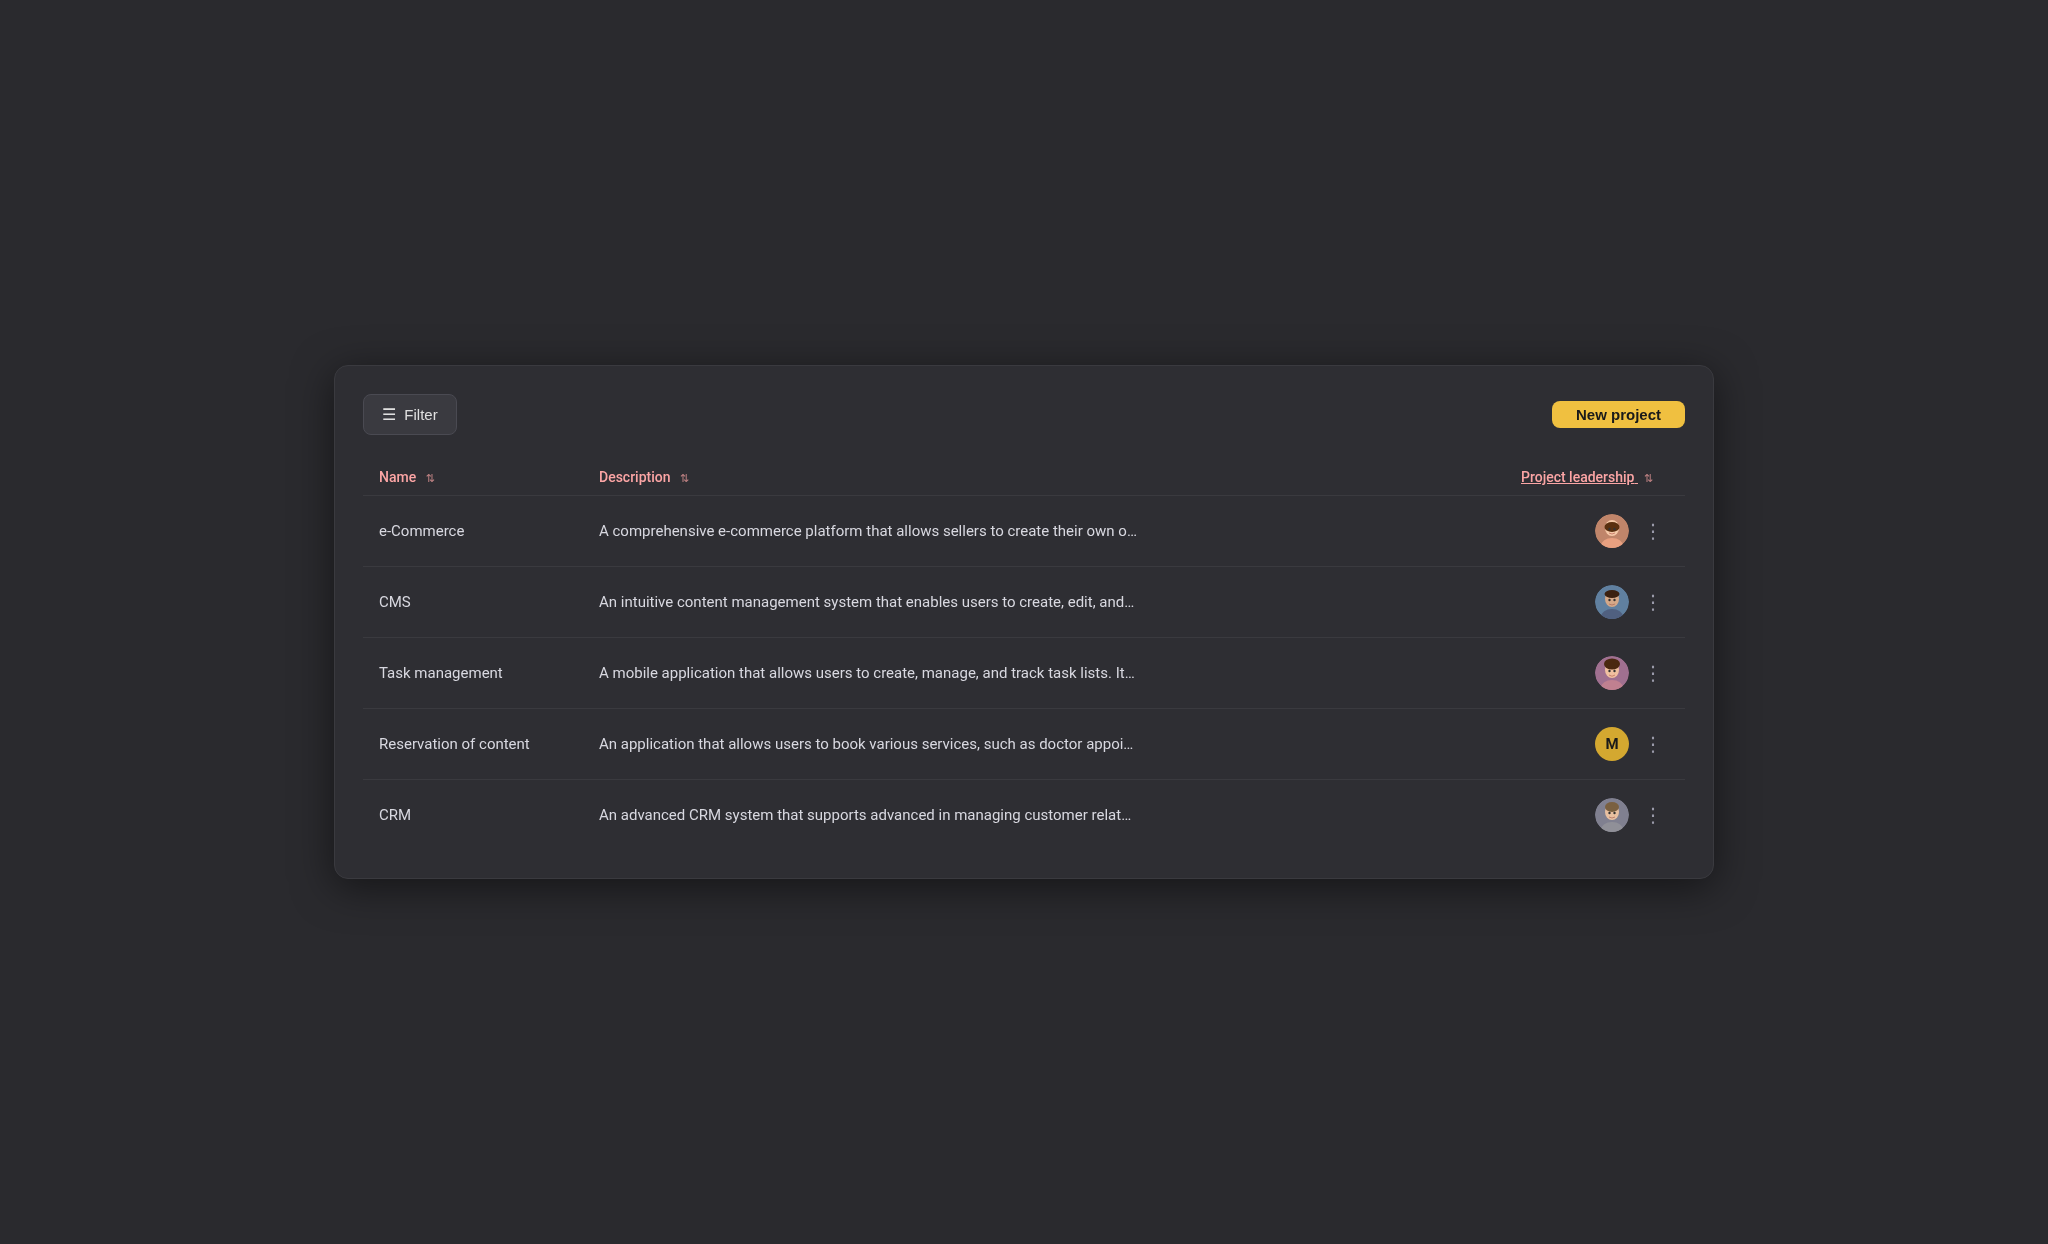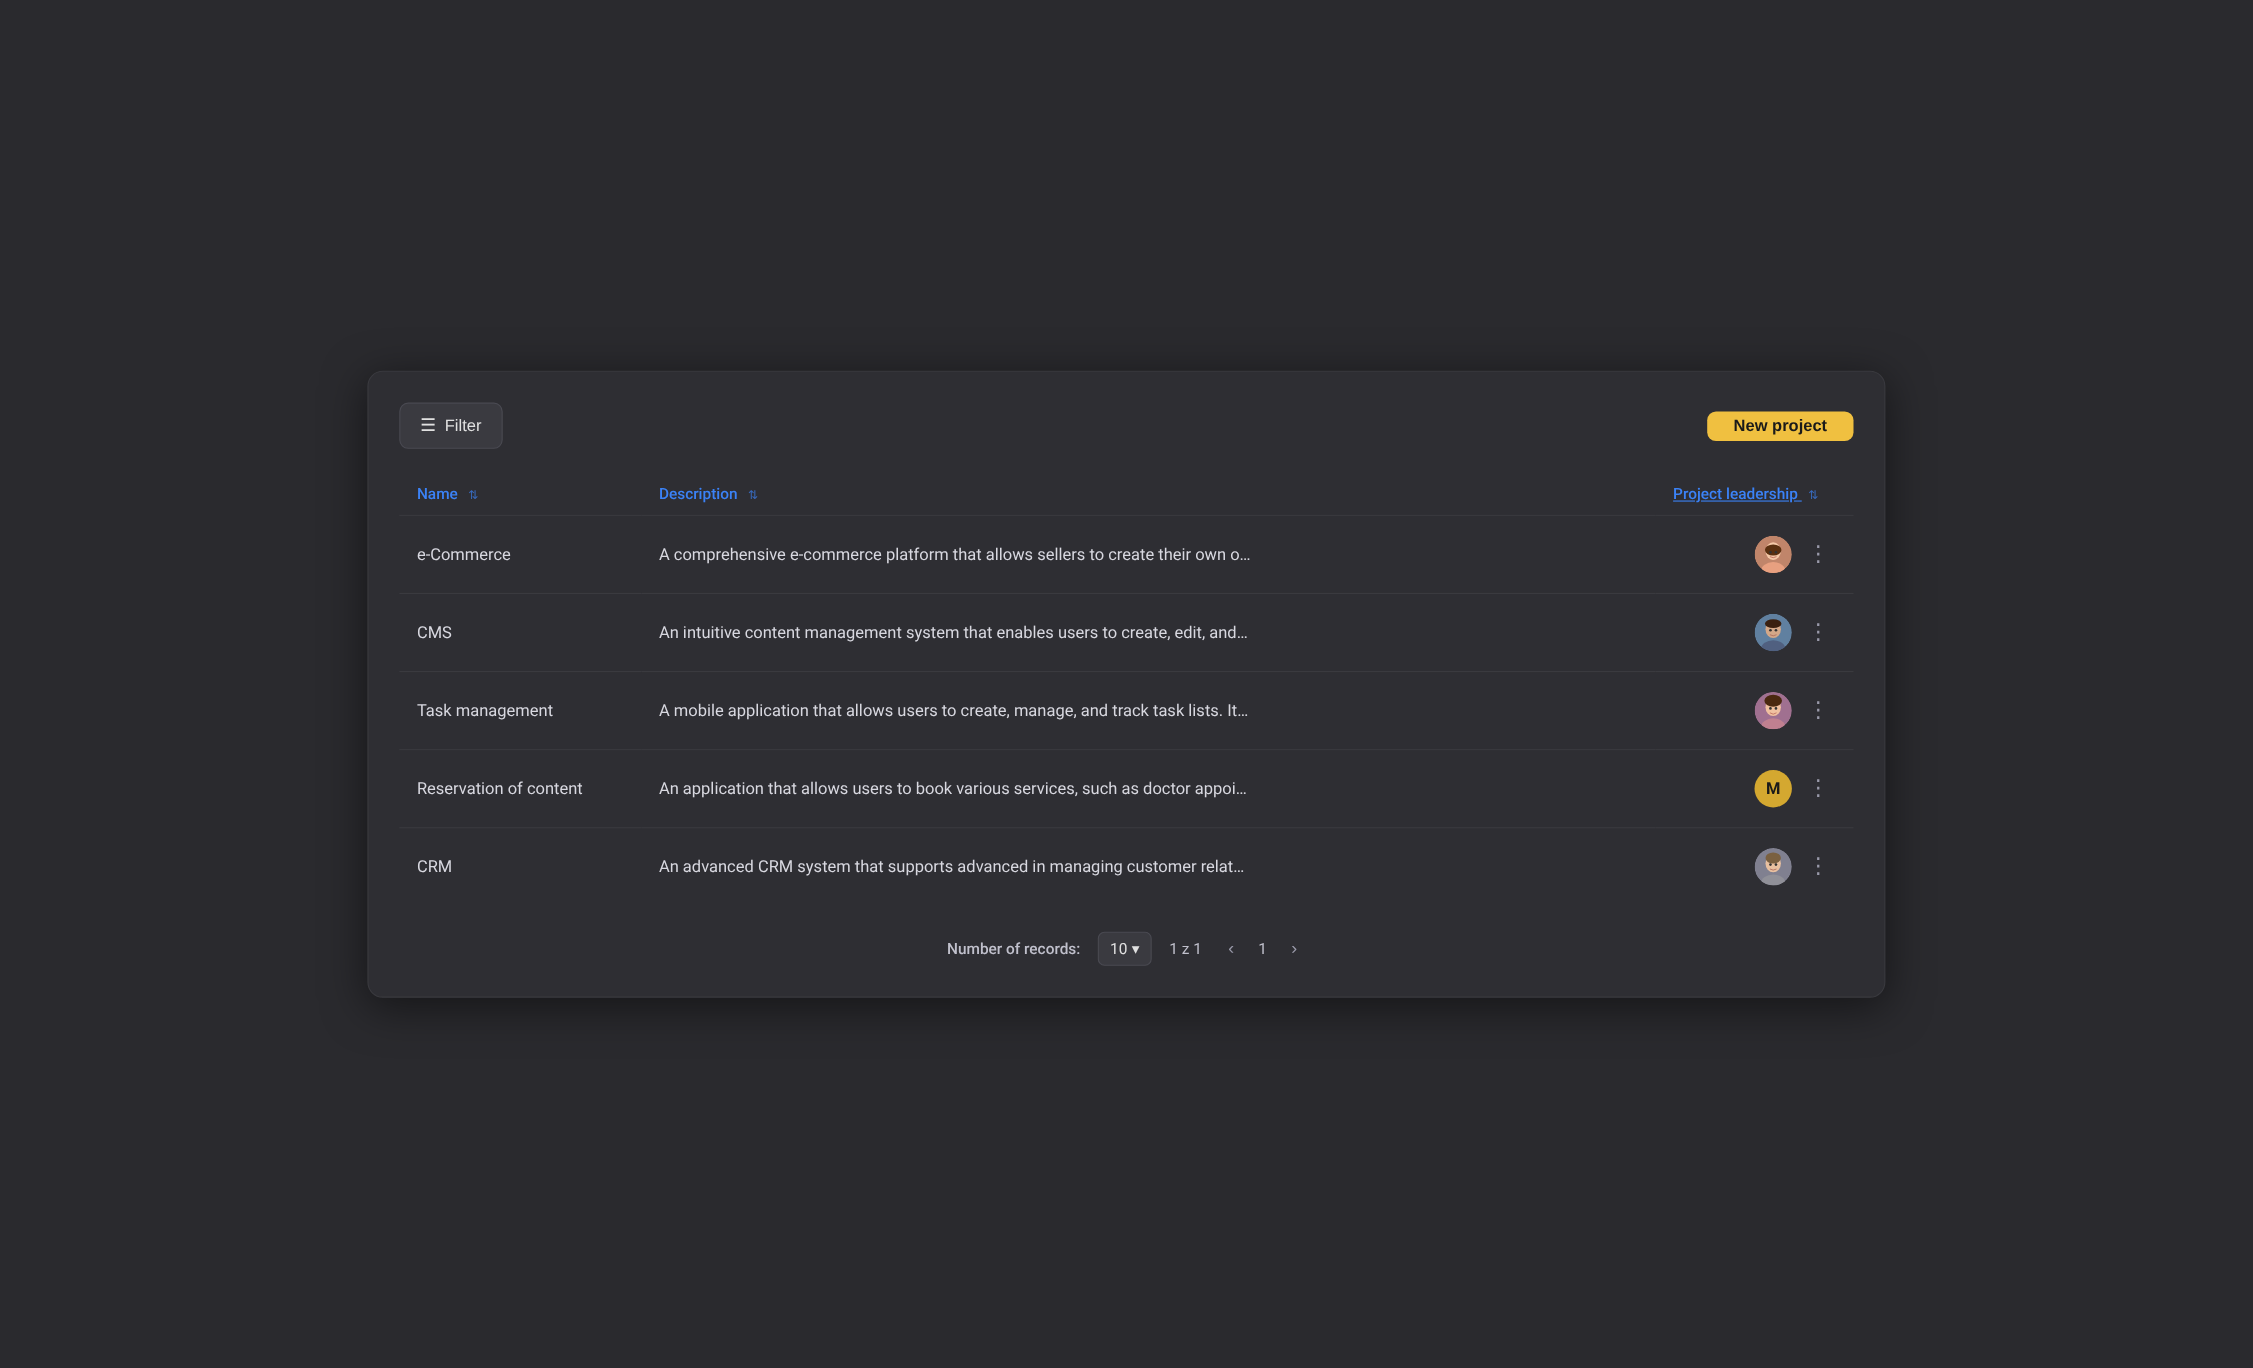--- a/index.html
+++ b/index.html
@@ -65,21 +65,21 @@
     .table {
       width: 100%;
       border-collapse: collapse;
     }
 
     .table thead tr {
       border-bottom: 1px solid #3a3a3f;
     }
 
     .table th {
-      color: #3b82f6;
+      color: #fca5a5;
       font-size: 14px;
       font-weight: 500;
       padding: 10px 16px;
       text-align: left;
       white-space: nowrap;
     }
 
     .col-name {
       width: 220px;
     }
@@ -346,26 +346,13 @@
           <path d="M14 19 Q17 21 20 19" stroke="#b07060" stroke-width="0.8" fill="none"></path>
         </svg>
               </div>
           <button class="more-btn">⋮</button>
         </div>
       </td>
     </tr>
       </tbody>
   </table>
 
-  <div class="pagination">
-    <span class="records-label">Number of records:</span>
-    <div class="records-select">
-      <span>10</span>
-      <span>▾</span>
-    </div>
-    <span class="page-info">1 z 1</span>
-    <div class="page-nav">
-      <button class="page-nav-btn">‹</button>
-      <span class="page-number">1</span>
-      <button class="page-nav-btn">›</button>
-    </div>
-  </div>
 </div>
 
 </body></html>

